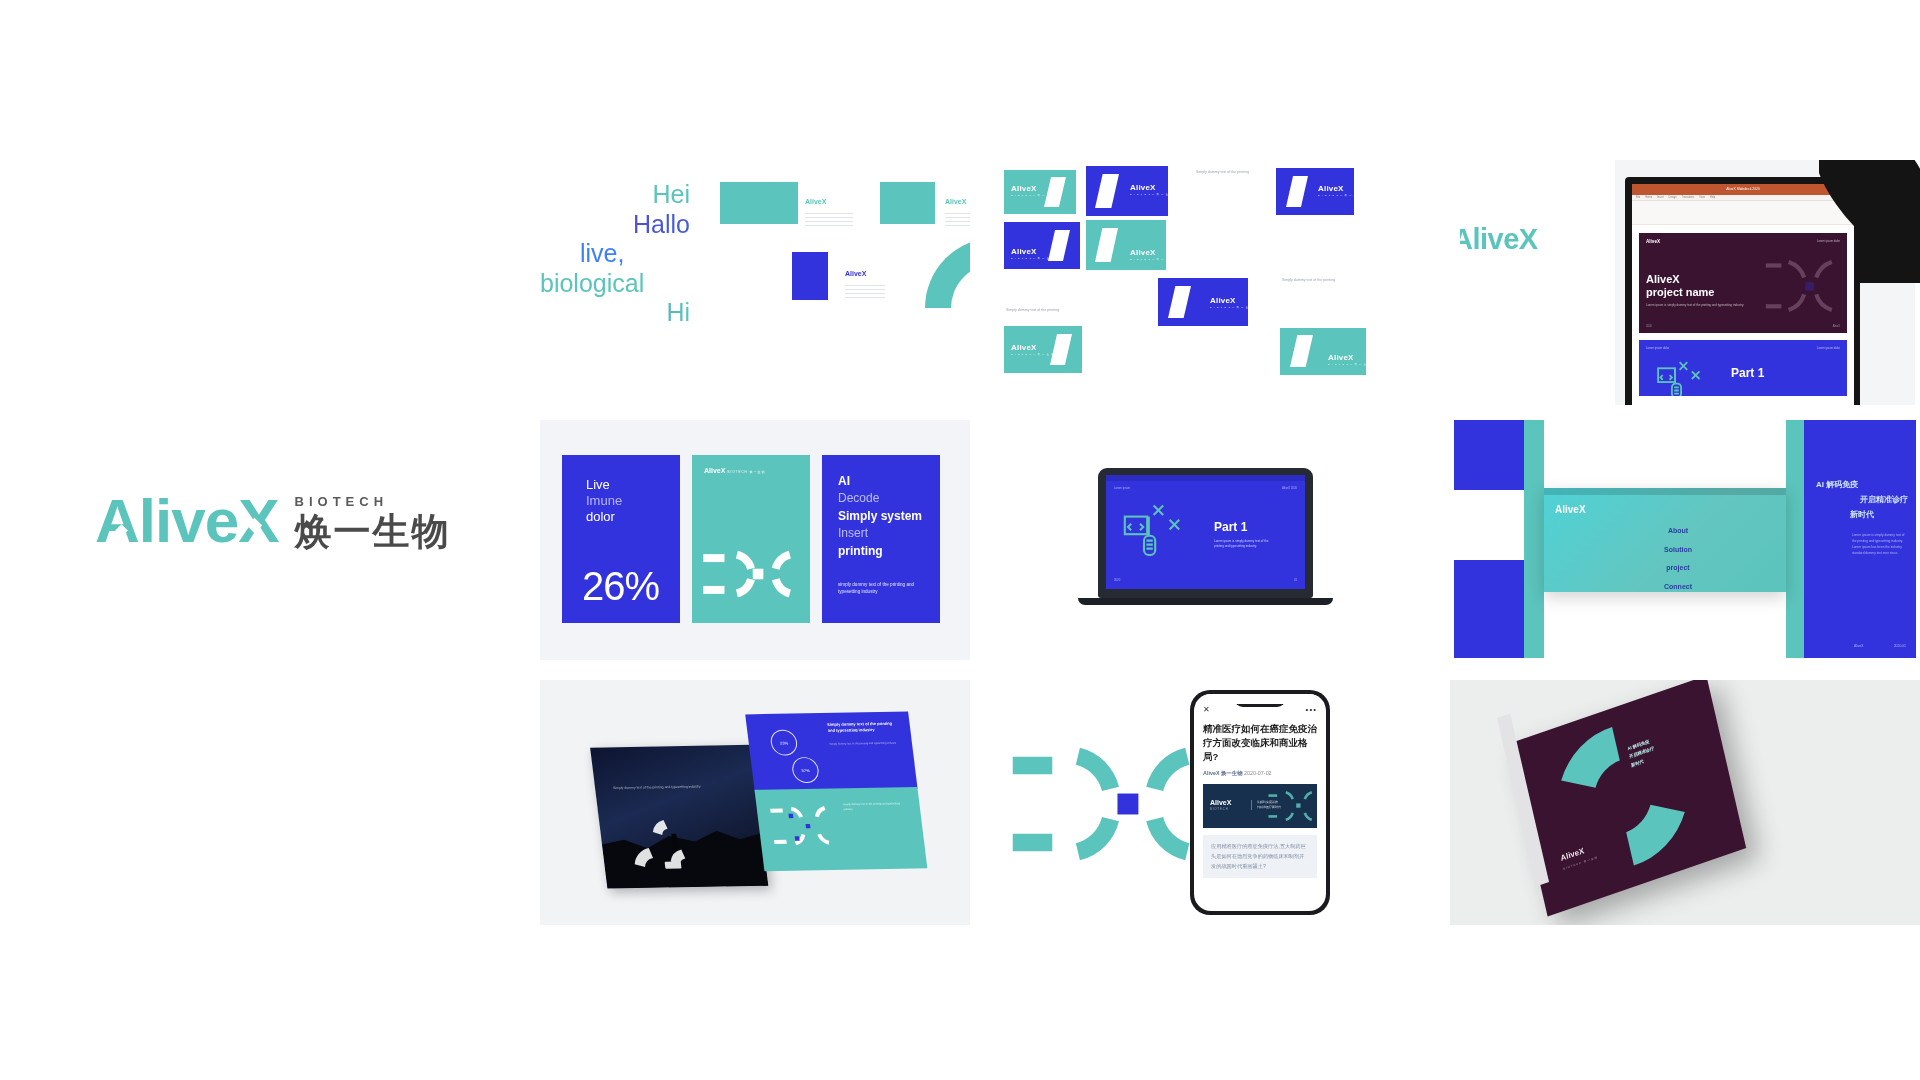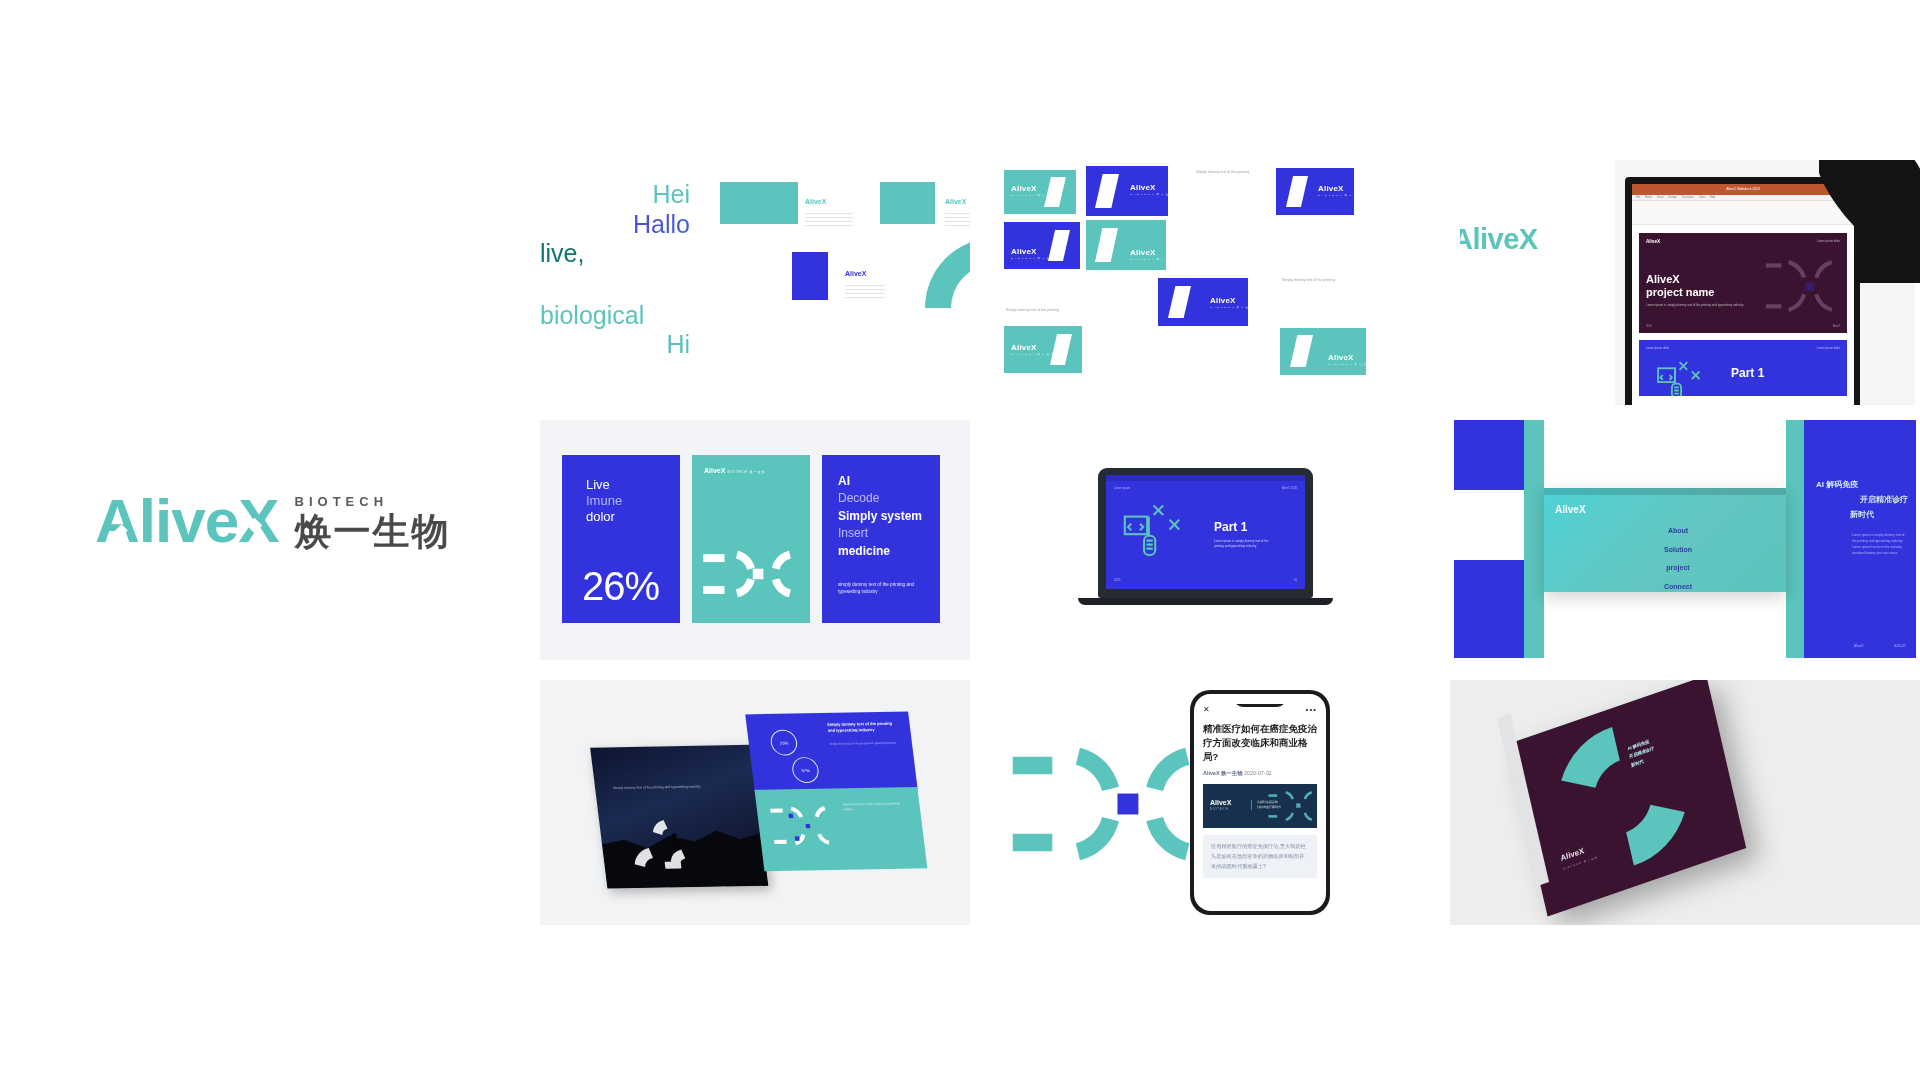--- a/index.html
+++ b/index.html
@@ -19,22 +19,22 @@
   .logo-cn { font-size:37px; color:#4a4a4a; font-weight:600; letter-spacing:2px; line-height:1; }
 
   
   .cell { position:absolute; overflow:hidden; }
 
   
   .c11 { left:540px; top:160px; width:430px; height:200px; }
   .type-stack { position:absolute; left:0; top:20px; width:150px; text-align:right; font-size:25px; line-height:1.18; font-weight:500; }
   .t-hei   { color:#5BC4BC; }
   .t-hallo { background:linear-gradient(90deg,#6a2fd0,#3f5fd6); -webkit-background-clip:text; background-clip:text; color:transparent; }
-  .t-live  { color:#0f766e; }
-  .t-bio   { color:#5BC4BC;margin-top:32px; }
+  .t-live  { color:#3b82f6;margin-left:40px; }
+  .t-bio   { color:#5BC4BC; }
   .t-hi    { background:linear-gradient(90deg,#3f5fd6,#5BC4BC); -webkit-background-clip:text; background-clip:text; color:transparent; }
   .sw { position:absolute; }
   .sw-lines { position:absolute; }
   .sw-lines i { display:block; height:1px; background:#dfe3ea; margin-top:3px; }
   .sw-lbl { position:absolute; font-size:7px; font-weight:700; }
 
   
   .c12 { left:1000px; top:160px; width:420px; height:230px; }
   .bcard { position:absolute; }
   .bcard .para { position:absolute; background:#fff; }
@@ -310,21 +310,21 @@
         <rect x="62" y="24" width="12" height="12" fill="#fff"></rect>
       </svg>
     </div>
 
     <div class="poster pz-blue" style="left:282px;">
       <div class="p-ai">
         <div style="color:#fff;font-weight:700">AI</div>
         <div style="color:rgba(255,255,255,.66)">Decode</div>
         <div style="color:#fff;font-weight:700">Simply system</div>
         <div style="color:rgba(255,255,255,.66)">Insert</div>
-        <div style="color:#fff;font-weight:700">medicine</div>
+        <div style="color:#fff;font-weight:700">printing</div>
       </div>
       <div class="p-dummy">simply dummy text of the printing and typesetting industry</div>
     </div>
   </div>
 
   <div class="cell c22">
     <div class="lap">
       <div class="lap-body">
         <div class="lap-scr">
           <div class="bar"></div>

